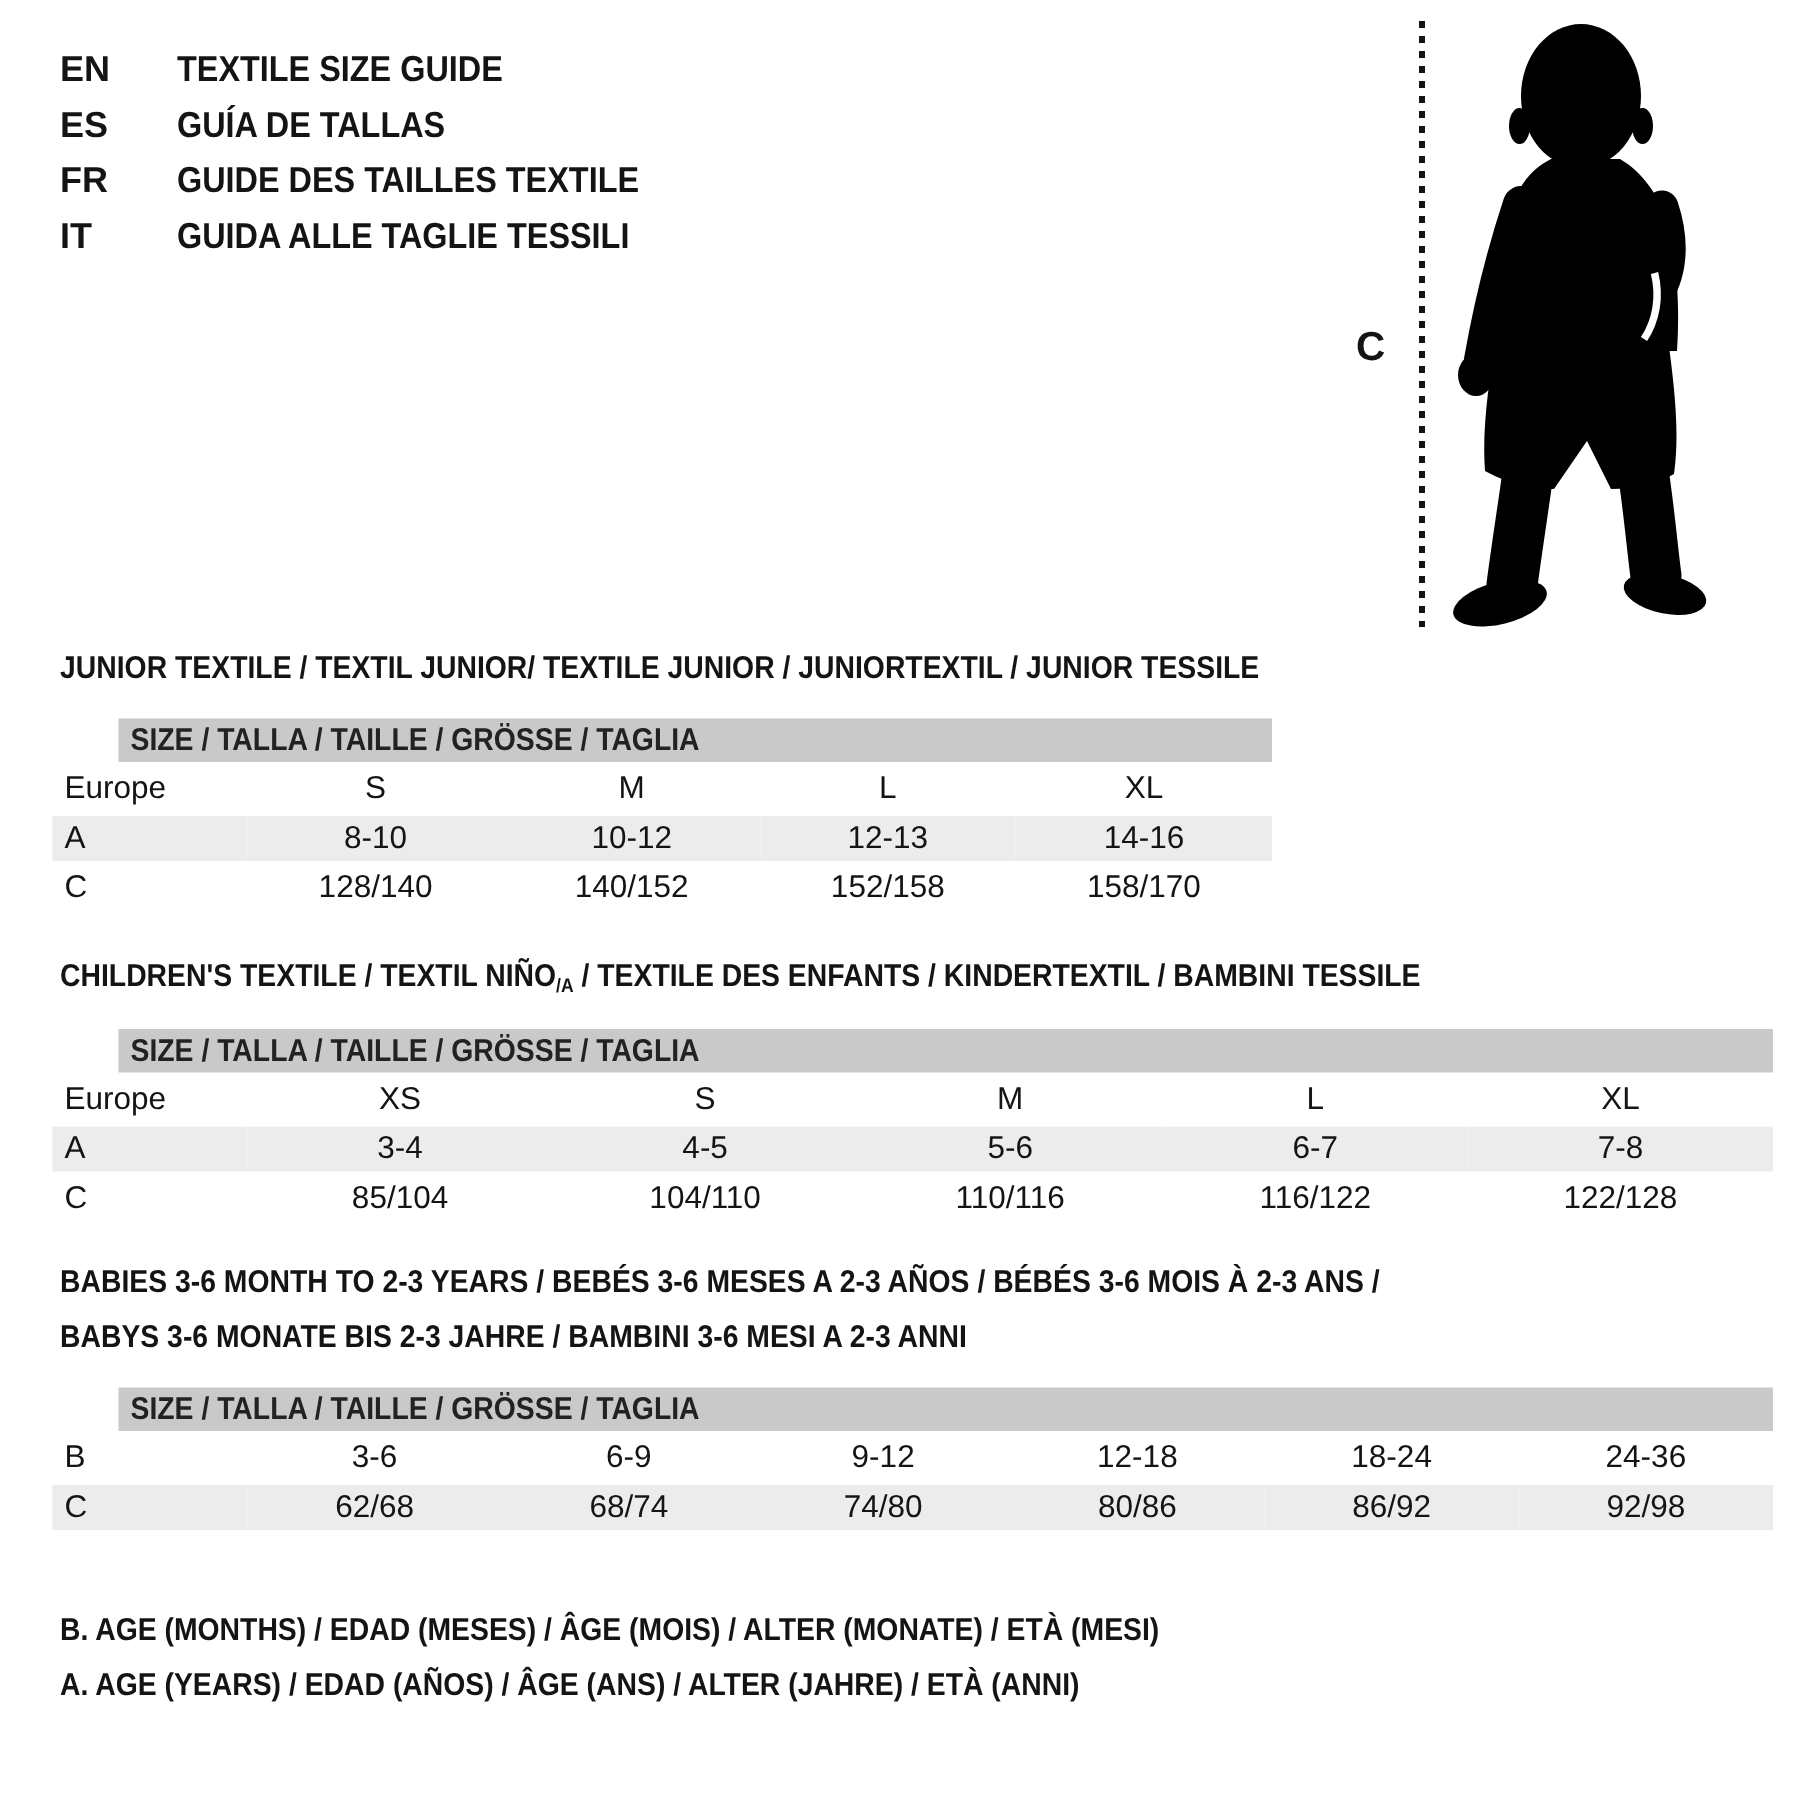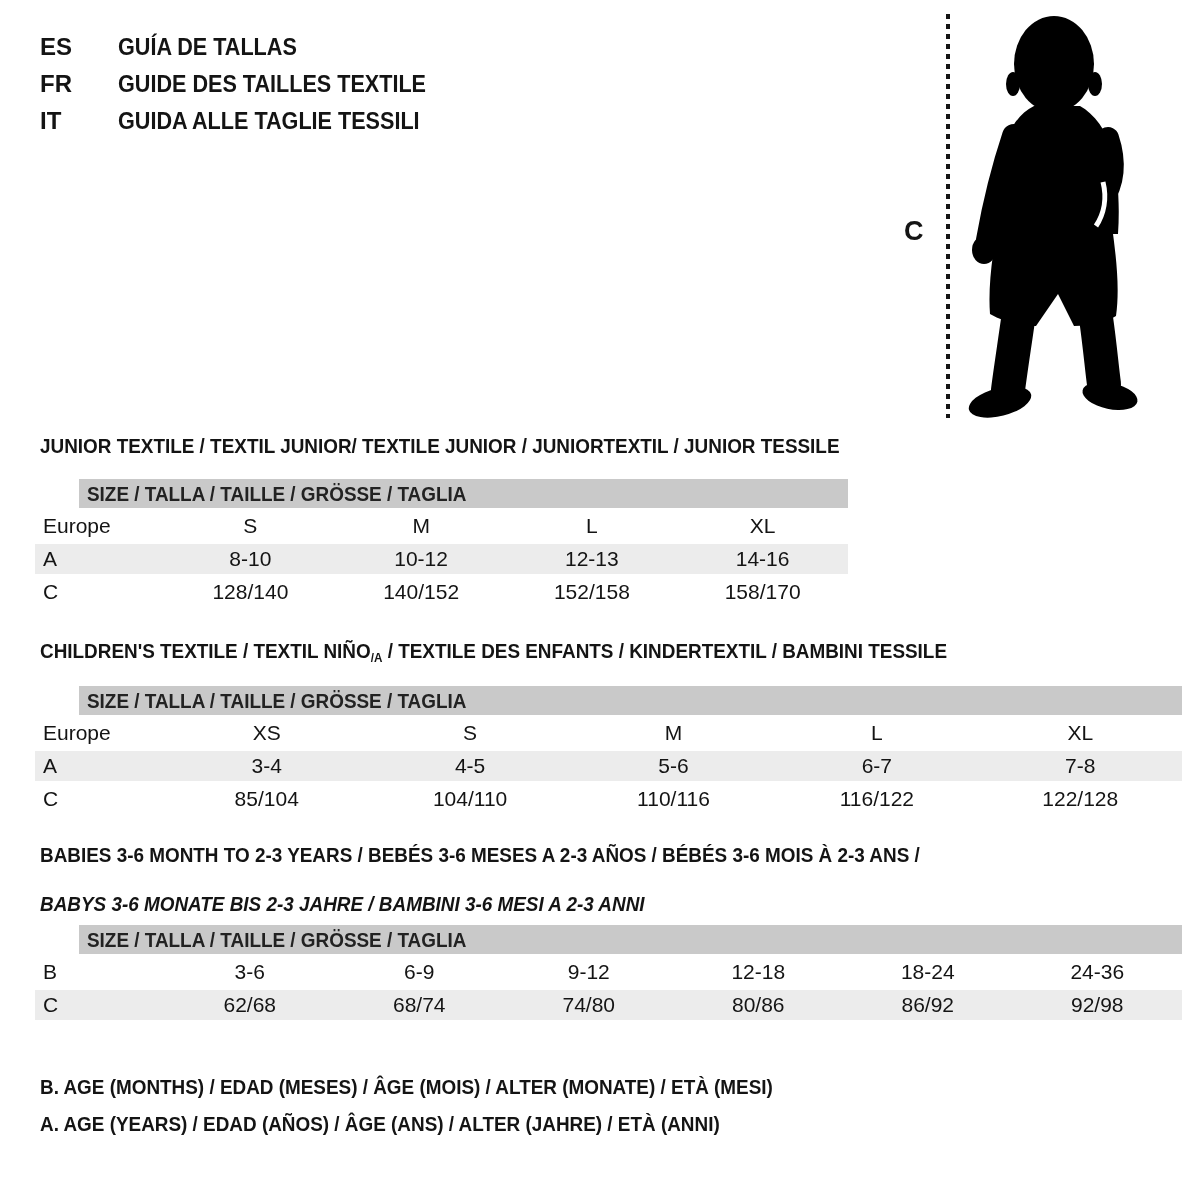--- a/index.html
+++ b/index.html
@@ -44,20 +44,24 @@
   
   .legend { position:absolute; left:40px; top:1068px; }
   .legend-line { font-size:21px; line-height:37px; }
 </style>
 </head>
 <body>
 
 <div class="page">
 
   <div class="lang-header">
+    <div class="lang-row">
+      <span class="lang-code">EN</span>
+      <span class="condensed">TEXTILE SIZE GUIDE</span>
+    </div>
     <div class="lang-row">
       <span class="lang-code">ES</span>
       <span class="condensed">GUÍA DE TALLAS</span>
     </div>
     <div class="lang-row">
       <span class="lang-code">FR</span>
       <span class="condensed">GUIDE DES TAILLES TEXTILE</span>
     </div>
     <div class="lang-row">
       <span class="lang-code">IT</span>
@@ -167,21 +171,21 @@
         <td>110/116</td>
         <td>116/122</td>
         <td>122/128</td>
       </tr>
     </tbody>
       </table>
   </div>
 
   <div class="section-title" style="left:40px; top:842px;">
     <div><span class="condensed">BABIES 3-6 MONTH TO 2-3 YEARS / BEBÉS 3-6 MESES A 2-3 AÑOS / BÉBÉS 3-6 MOIS À 2-3 ANS /</span></div>
-    <div style="margin-top:24px;font-style:italic;"><span class="condensed">BABYS 3-6 MONATE BIS 2-3 JAHRE / BAMBINI 3-6 MESI A 2-3 ANNI</span></div>
+    <div style="margin-top:12px;"><span class="condensed">BABYS 3-6 MONATE BIS 2-3 JAHRE / BAMBINI 3-6 MESI A 2-3 ANNI</span></div>
   </div>
   <div class="table-wrap" style="left:35px; top:925px; width:1147px;">
     <div class="bar">
       <span class="condensed">SIZE / TALLA / TAILLE / GRÖSSE / TAGLIA</span>
     </div>
     <table class="size-table">
       <colgroup>
           <col style="width:130px">
           <col>
           <col>

